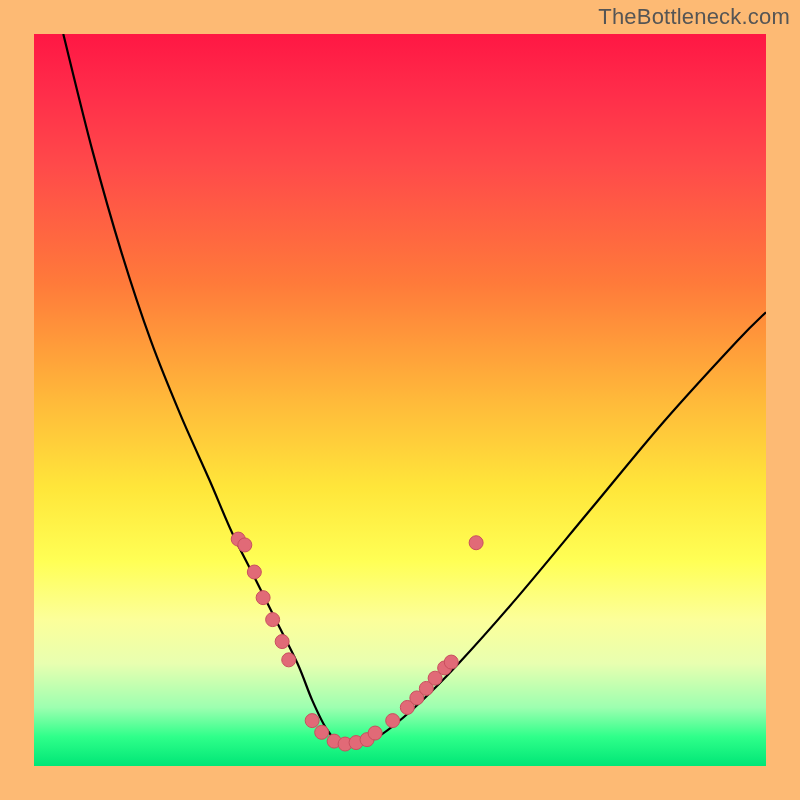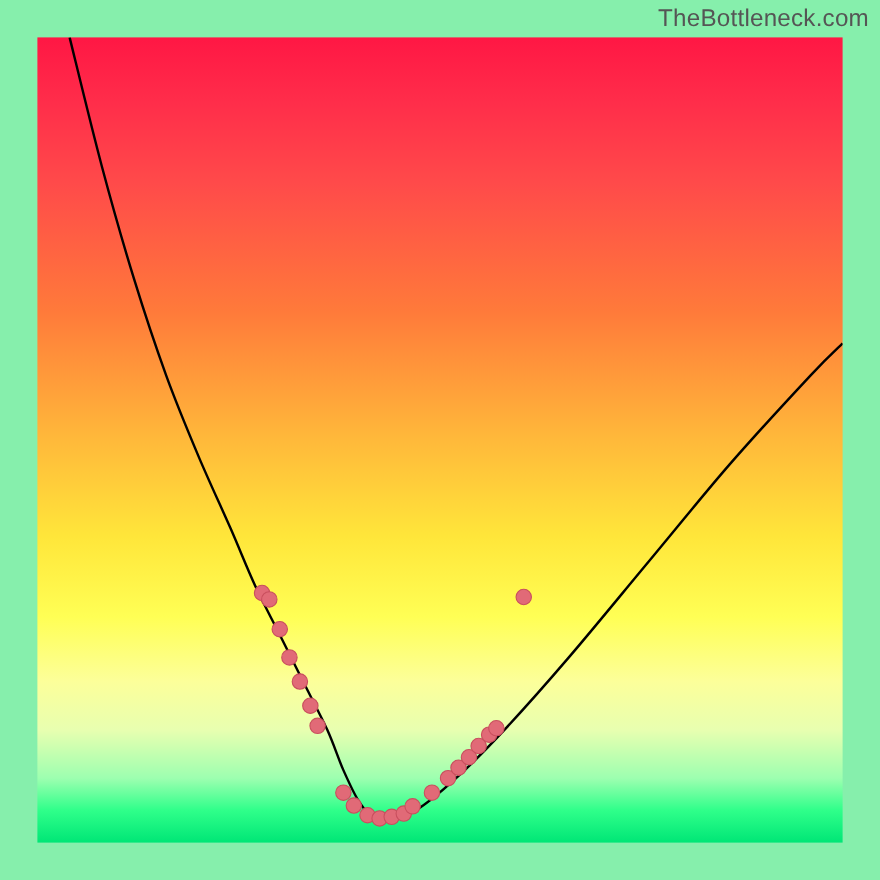--- a/index.html
+++ b/index.html
@@ -10,21 +10,21 @@
     background: #000;
     overflow: hidden;
     font-family: Arial, Helvetica, sans-serif;
   }
   .frame {
     position: absolute;
     left: 0;
     top: 0;
     width: 800px;
     height: 800px;
-    background: #86efac;
+    background: #fdba74;
   }
   .plot-area {
     position: absolute;
     left: 34px;
     top: 34px;
     width: 732px;
     height: 732px;
     
     background: linear-gradient(
       to bottom,

